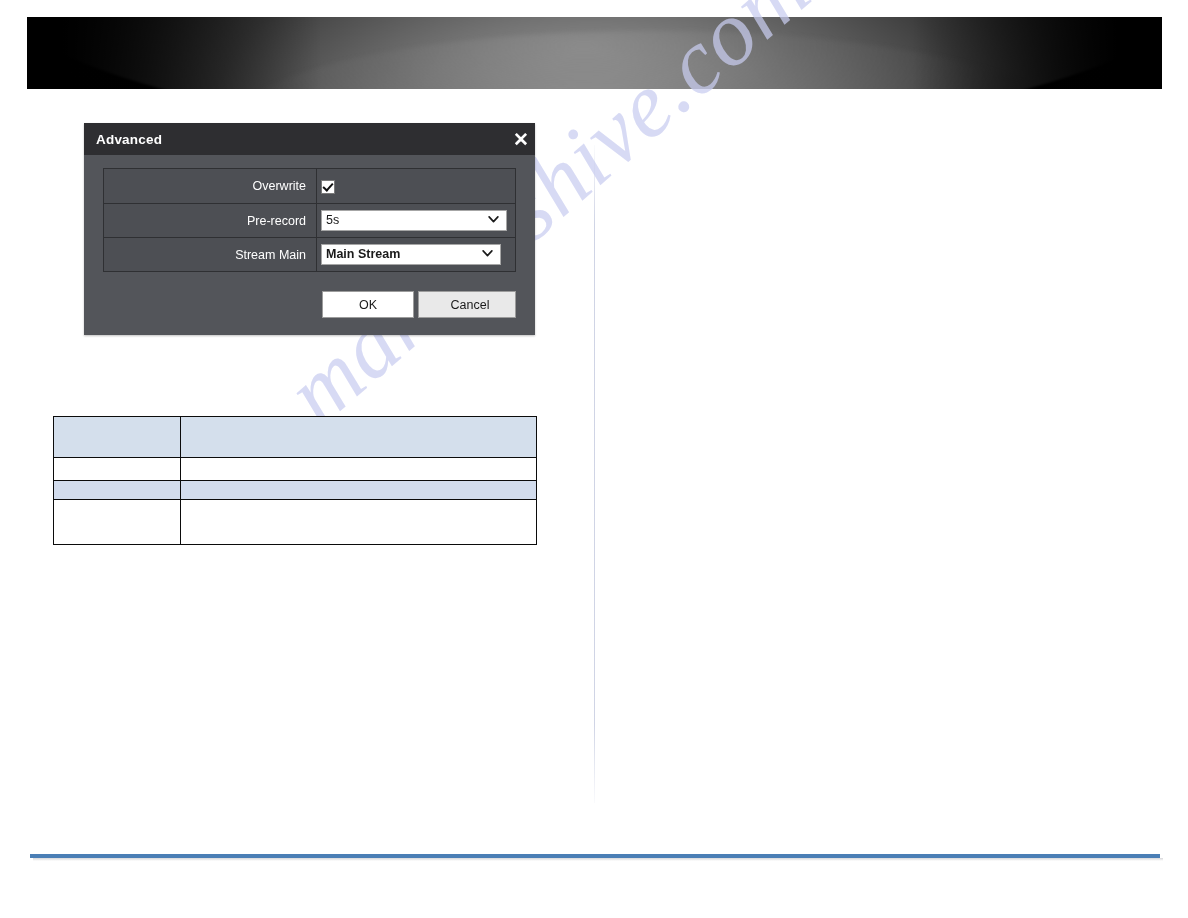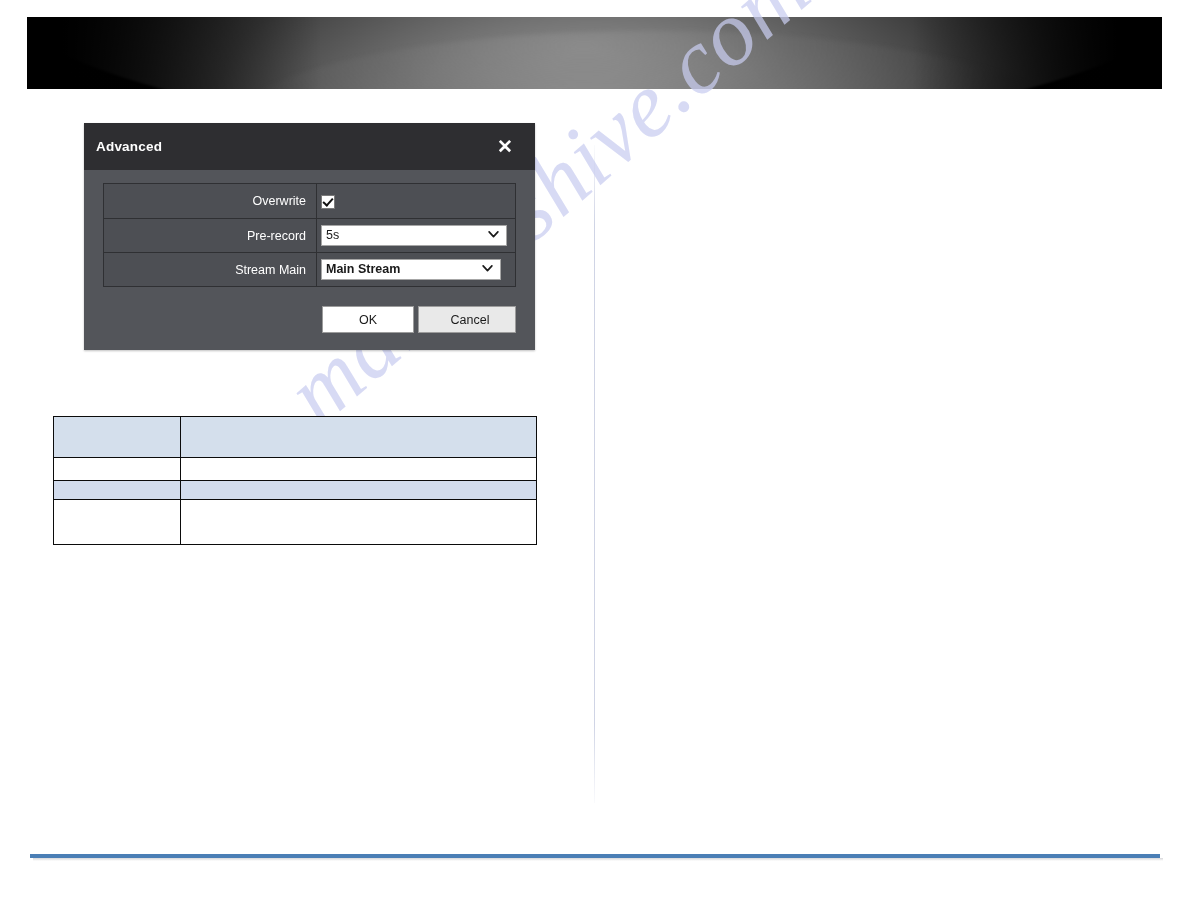--- a/index.html
+++ b/index.html
@@ -108,26 +108,26 @@
   
   .dialog {
     position: absolute;
     left: 84px;
     top: 123px;
     width: 451px;
     background: #53555a;
     box-shadow: 0 1px 2px rgba(0,0,0,0.25);
   }
   .dialog-titlebar {
-    height: 47px;
+    height: 32px;
     background: #2e2e31;
     display: flex;
     align-items: center;
     justify-content: space-between;
-    padding: 0 20px 0 12px;
+    padding: 0 4px 0 12px;
   }
   .dialog-title {
     color: #ffffff;
     font-size: 13.5px;
     font-weight: bold;
     letter-spacing: 0.2px;
   }
   .dialog-close {
     color: #ffffff;
     font-size: 19px;

